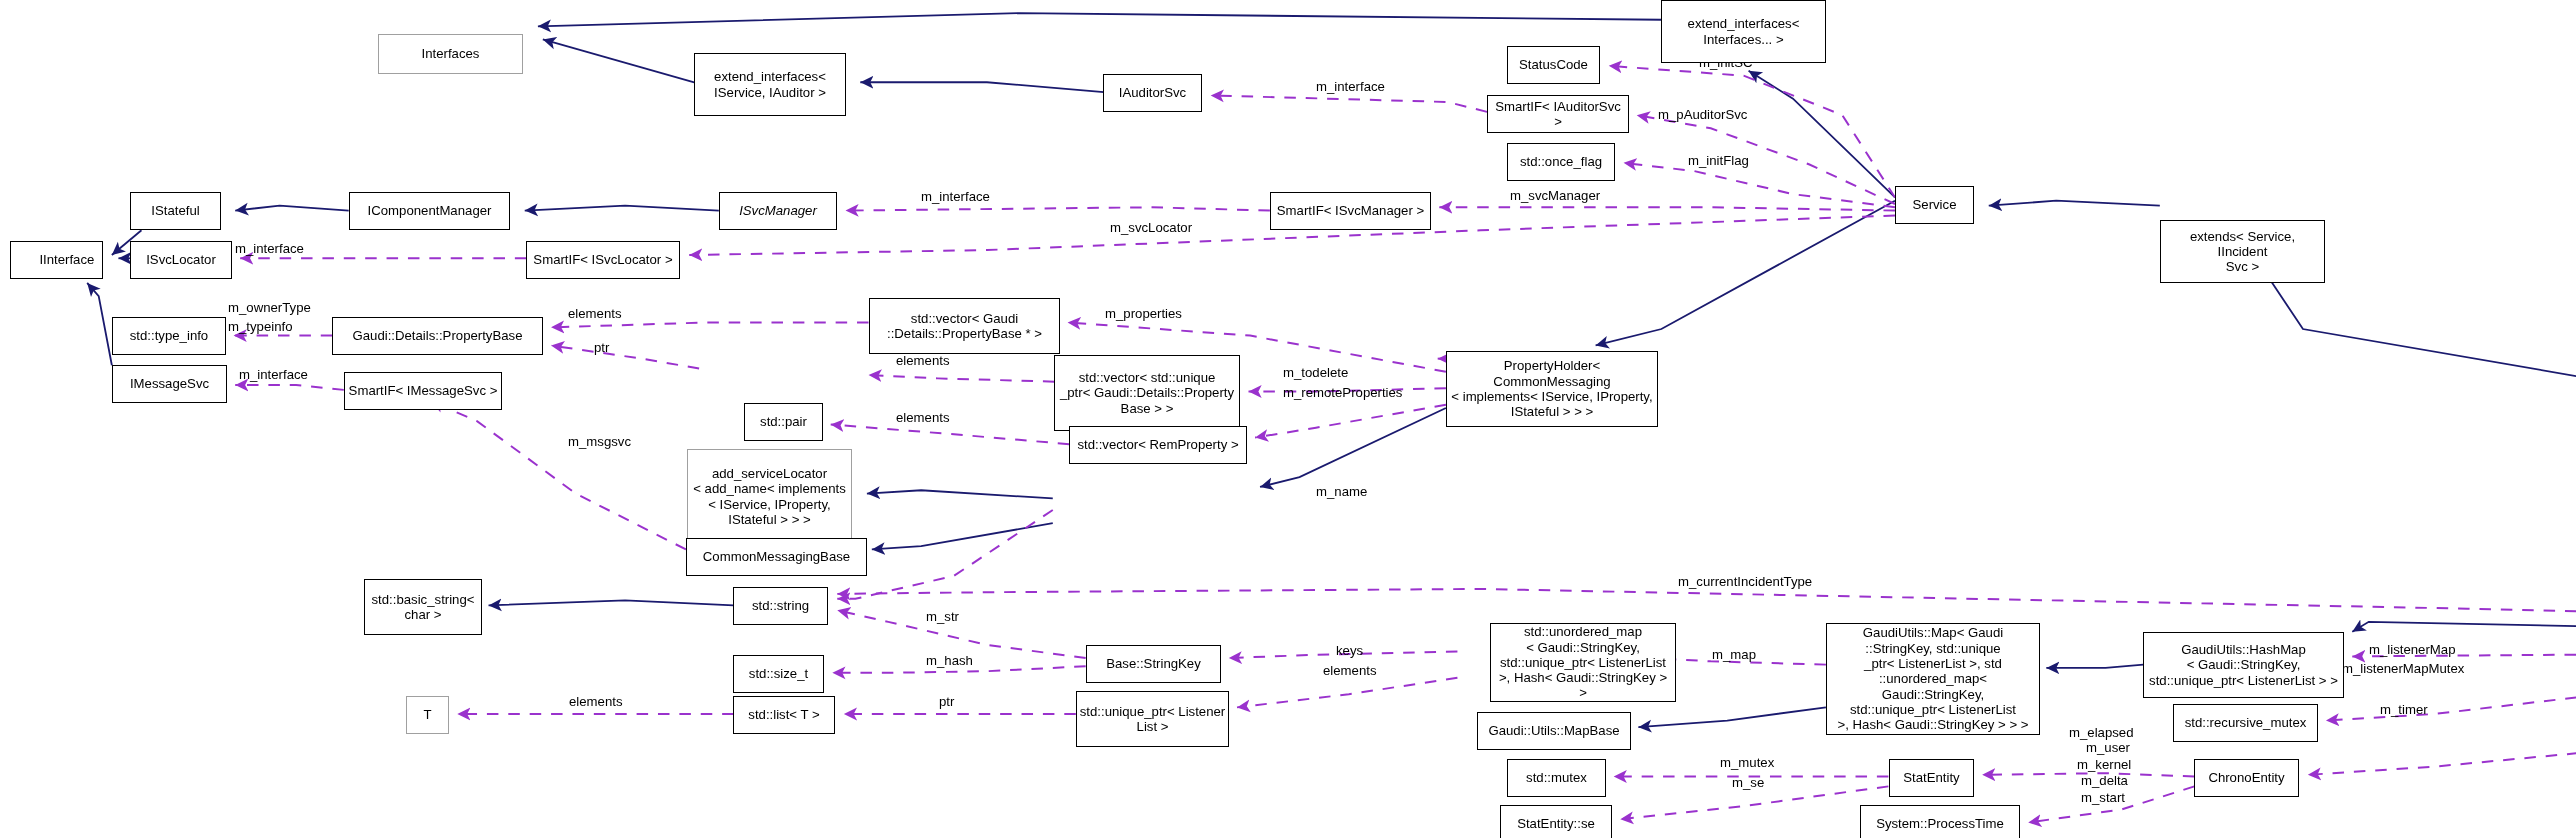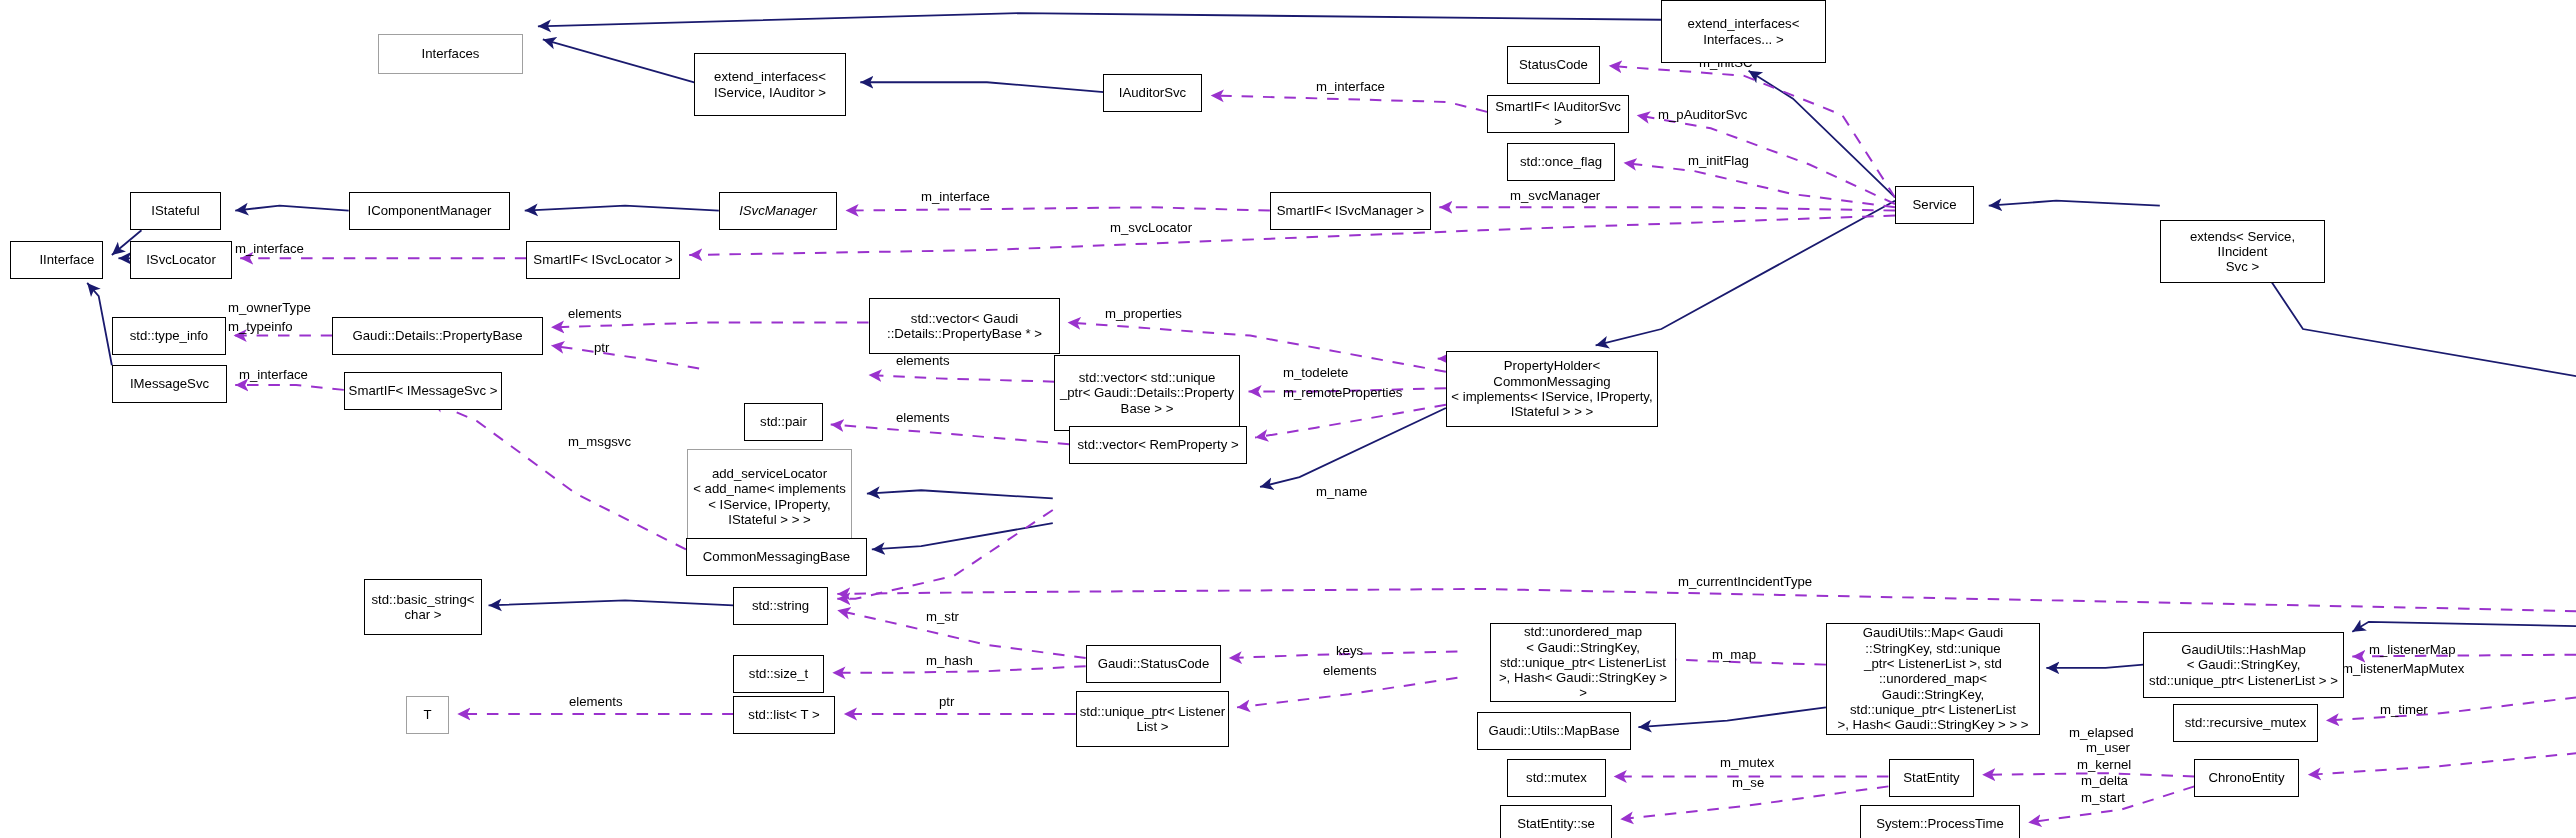--- a/index.html
+++ b/index.html
@@ -208,21 +208,21 @@
     <div class="node" style="left: 744px; top: 403px; width: 79px; height: 38px;">std::pair</div>
     <div class="node" style="left: 1069px; top: 426px; width: 178px; height: 38px;">std::vector&lt; RemProperty &gt;</div>
     <div class="node gray-border" style="left: 687px; top: 449px; width: 165px; height: 95px;">add_serviceLocator
 &lt; add_name&lt; implements
 &lt; IService, IProperty,
 IStateful &gt; &gt; &gt;</div>
     <div class="node" style="left: 686px; top: 538px; width: 181px; height: 38px;">CommonMessagingBase</div>
     <div class="node" style="left: 364px; top: 579px; width: 118px; height: 56px;">std::basic_string&lt;
 char &gt;</div>
     <div class="node" style="left: 733px; top: 587px; width: 95px; height: 38px;">std::string</div>
-    <div class="node" style="left: 1086px; top: 645px; width: 135px; height: 38px;">Gaudi::StatusCode</div>
+    <div class="node" style="left: 1086px; top: 645px; width: 135px; height: 38px;">Base::StringKey</div>
     <div class="node" style="left: 1458px; top: 623px; width: 186px; height: 79px; margin-left: 32px;">std::unordered_map
 &lt; Gaudi::StringKey,
  std::unique_ptr&lt; ListenerList
 &gt;, Hash&lt; Gaudi::StringKey &gt; &gt;</div>
     <div class="node" style="left: 1826px; top: 623px; width: 214px; height: 112px;">GaudiUtils::Map&lt; Gaudi
 ::StringKey, std::unique
 _ptr&lt; ListenerList &gt;, std
 ::unordered_map&lt; Gaudi::StringKey,
  std::unique_ptr&lt; ListenerList
 &gt;, Hash&lt; Gaudi::StringKey &gt; &gt; &gt;</div>

